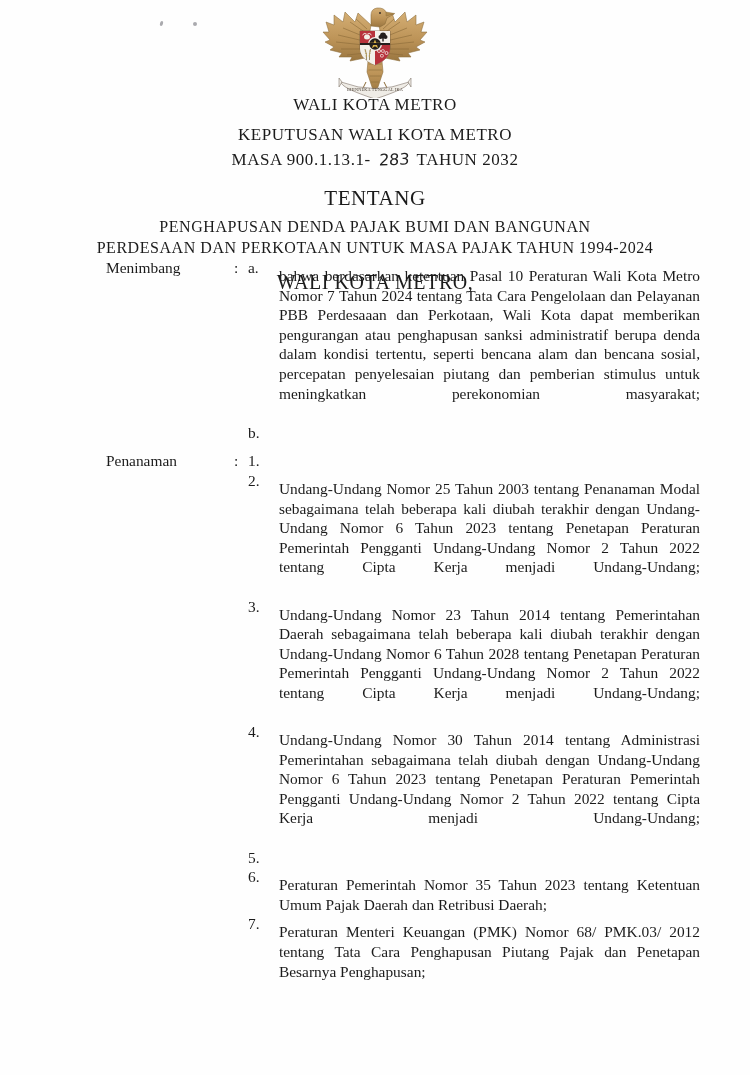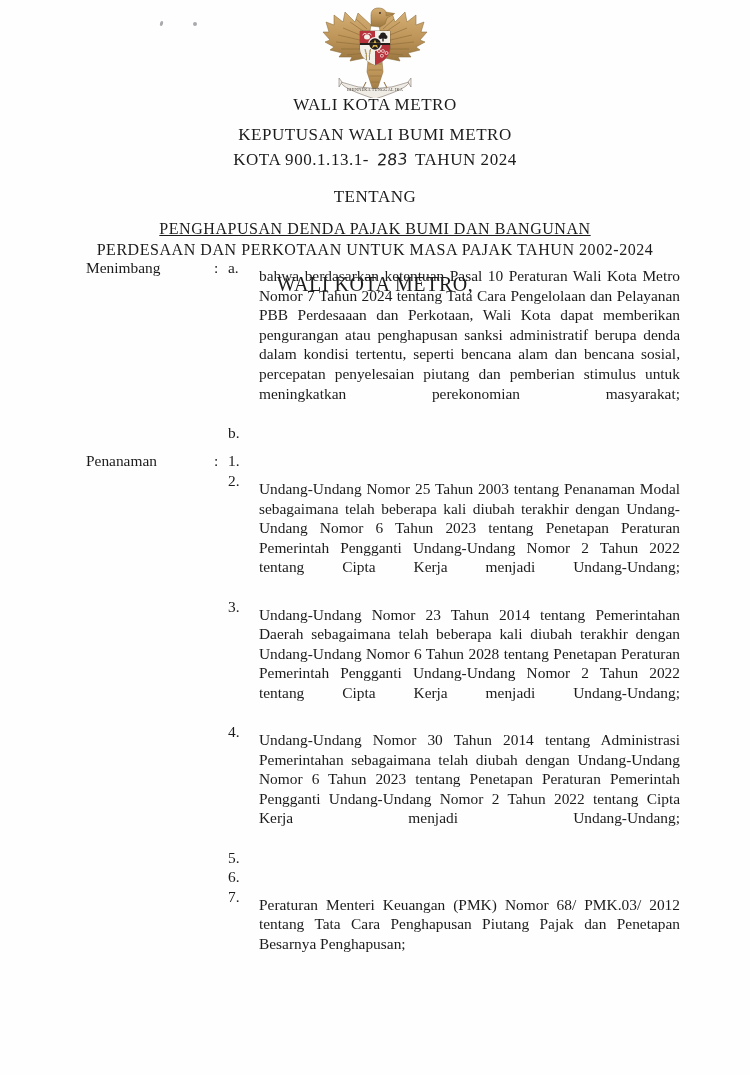--- a/index.html
+++ b/index.html
@@ -68,43 +68,43 @@
   }
   .h-line {
     font-size: 16.5px;
     letter-spacing: .55px;
     line-height: 1.0;
     white-space: nowrap;
   }
   .h-wkm      { margin-top: 0px;  font-size: 17px; }
   .h-kep      { margin-top: 13px; font-size: 17px; }
   .h-nomor    { margin-top: 8px;  font-size: 17px; }
-  .h-tentang  { margin-top: 20px; font-size: 17px; }
-  .h-title1   { margin-top: 16px; font-size: 16px; text-decoration: underline; }
+  .h-tentang  { margin-top: 20px; font-size: 21px; }
+  .h-title1   { margin-top: 10px; font-size: 16px; }
   .h-title2   { margin-top: 5px;  font-size: 16px; }
   .h-signer   { margin-top: 16px; font-size: 20px; }
 
   .nomor-hand {
     font-family: "DejaVu Sans", sans-serif;
     font-size: 16px;
     letter-spacing: 0px;
     padding: 0 3px;
     display: inline-block;
     transform: skewX(-5deg) rotate(-1.5deg);
     color: #232323;
   }
 
   
   .clauses {
     position: absolute;
     top: 258px;
     left: 0;
     width: 750px;
   }
-  .clause-group { position: relative; }
+  .clause-group { position: relative; padding-left: 20px; }
 
   .crow {
     display: flex;
     align-items: flex-start;
     width: 750px;
   }
   .c-label {
     width: 128px;
     flex: 0 0 128px;
     margin-left: 86px;
@@ -242,29 +242,29 @@
 
       <path d="M94 160 L86 176 M130 160 L138 176" stroke="#8a6a38" stroke-width="2" fill="none"></path>
       <path d="M44 160 Q112 186 180 160 Q180 172 112 194 Q44 172 44 160 Z" fill="#efece6" stroke="#6f6256" stroke-width="1.1"></path>
       <text x="112" y="178" text-anchor="middle" font-family="'Liberation Serif', serif" font-size="8.5" fill="#4a4036" letter-spacing="0.4">BHINNEKA TUNGGAL IKA</text>
       <path d="M40 152 L46 160 L40 170 Z M184 152 L178 160 L184 170 Z" fill="#efece6" stroke="#6f6256" stroke-width="1"></path>
     </svg>
   </div>
 
   <div class="headings">
     <div class="h-line h-wkm">WALI KOTA METRO</div>
-    <div class="h-line h-kep">KEPUTUSAN WALI BUMI METRO</div>
+    <div class="h-line h-kep">KEPUTUSAN WALI KOTA METRO</div>
     <div class="h-line h-nomor">
-      <span>KOTA 900.1.13.1-</span>
+      <span>MASA 900.1.13.1-</span>
       <span class="nomor-hand">283</span>
-      <span>TAHUN 2024</span>
+      <span>TAHUN 2032</span>
     </div>
     <div class="h-line h-tentang">TENTANG</div>
     <div class="h-line h-title1">PENGHAPUSAN DENDA PAJAK BUMI DAN BANGUNAN</div>
-    <div class="h-line h-title2">PERDESAAN DAN PERKOTAAN UNTUK MASA PAJAK TAHUN 2002-2024</div>
+    <div class="h-line h-title2">PERDESAAN DAN PERKOTAAN UNTUK MASA PAJAK TAHUN 1994-2024</div>
     <div class="h-line h-signer">WALI KOTA METRO,</div>
   </div>
 
   <div class="clauses">
 
     <div class="clause-group">
       <div class="crow">
         <div class="c-label">Menimbang</div>
         <div class="c-colon">:</div>
         <div class="c-marker">a.</div>
@@ -305,20 +305,21 @@
       </div>
       <div class="crow sub">
         <div class="c-label">&nbsp;</div>
         <div class="c-colon">&nbsp;</div>
         <div class="c-marker">5.</div>
       </div>
       <div class="crow sub">
         <div class="c-label">&nbsp;</div>
         <div class="c-colon">&nbsp;</div>
         <div class="c-marker">6.</div>
+        <div class="c-text nostretch">Peraturan Pemerintah Nomor 35 Tahun 2023  tentang Ketentuan Umum Pajak Daerah dan Retribusi Daerah;</div>
       </div>
       <div class="crow sub">
         <div class="c-label">&nbsp;</div>
         <div class="c-colon">&nbsp;</div>
         <div class="c-marker">7.</div>
         <div class="c-text nostretch">Peraturan Menteri Keuangan (PMK) Nomor 68/ PMK.03/ 2012 tentang Tata Cara Penghapusan Piutang Pajak dan Penetapan Besarnya Penghapusan;</div>
       </div>
     </div>
 
   </div>

